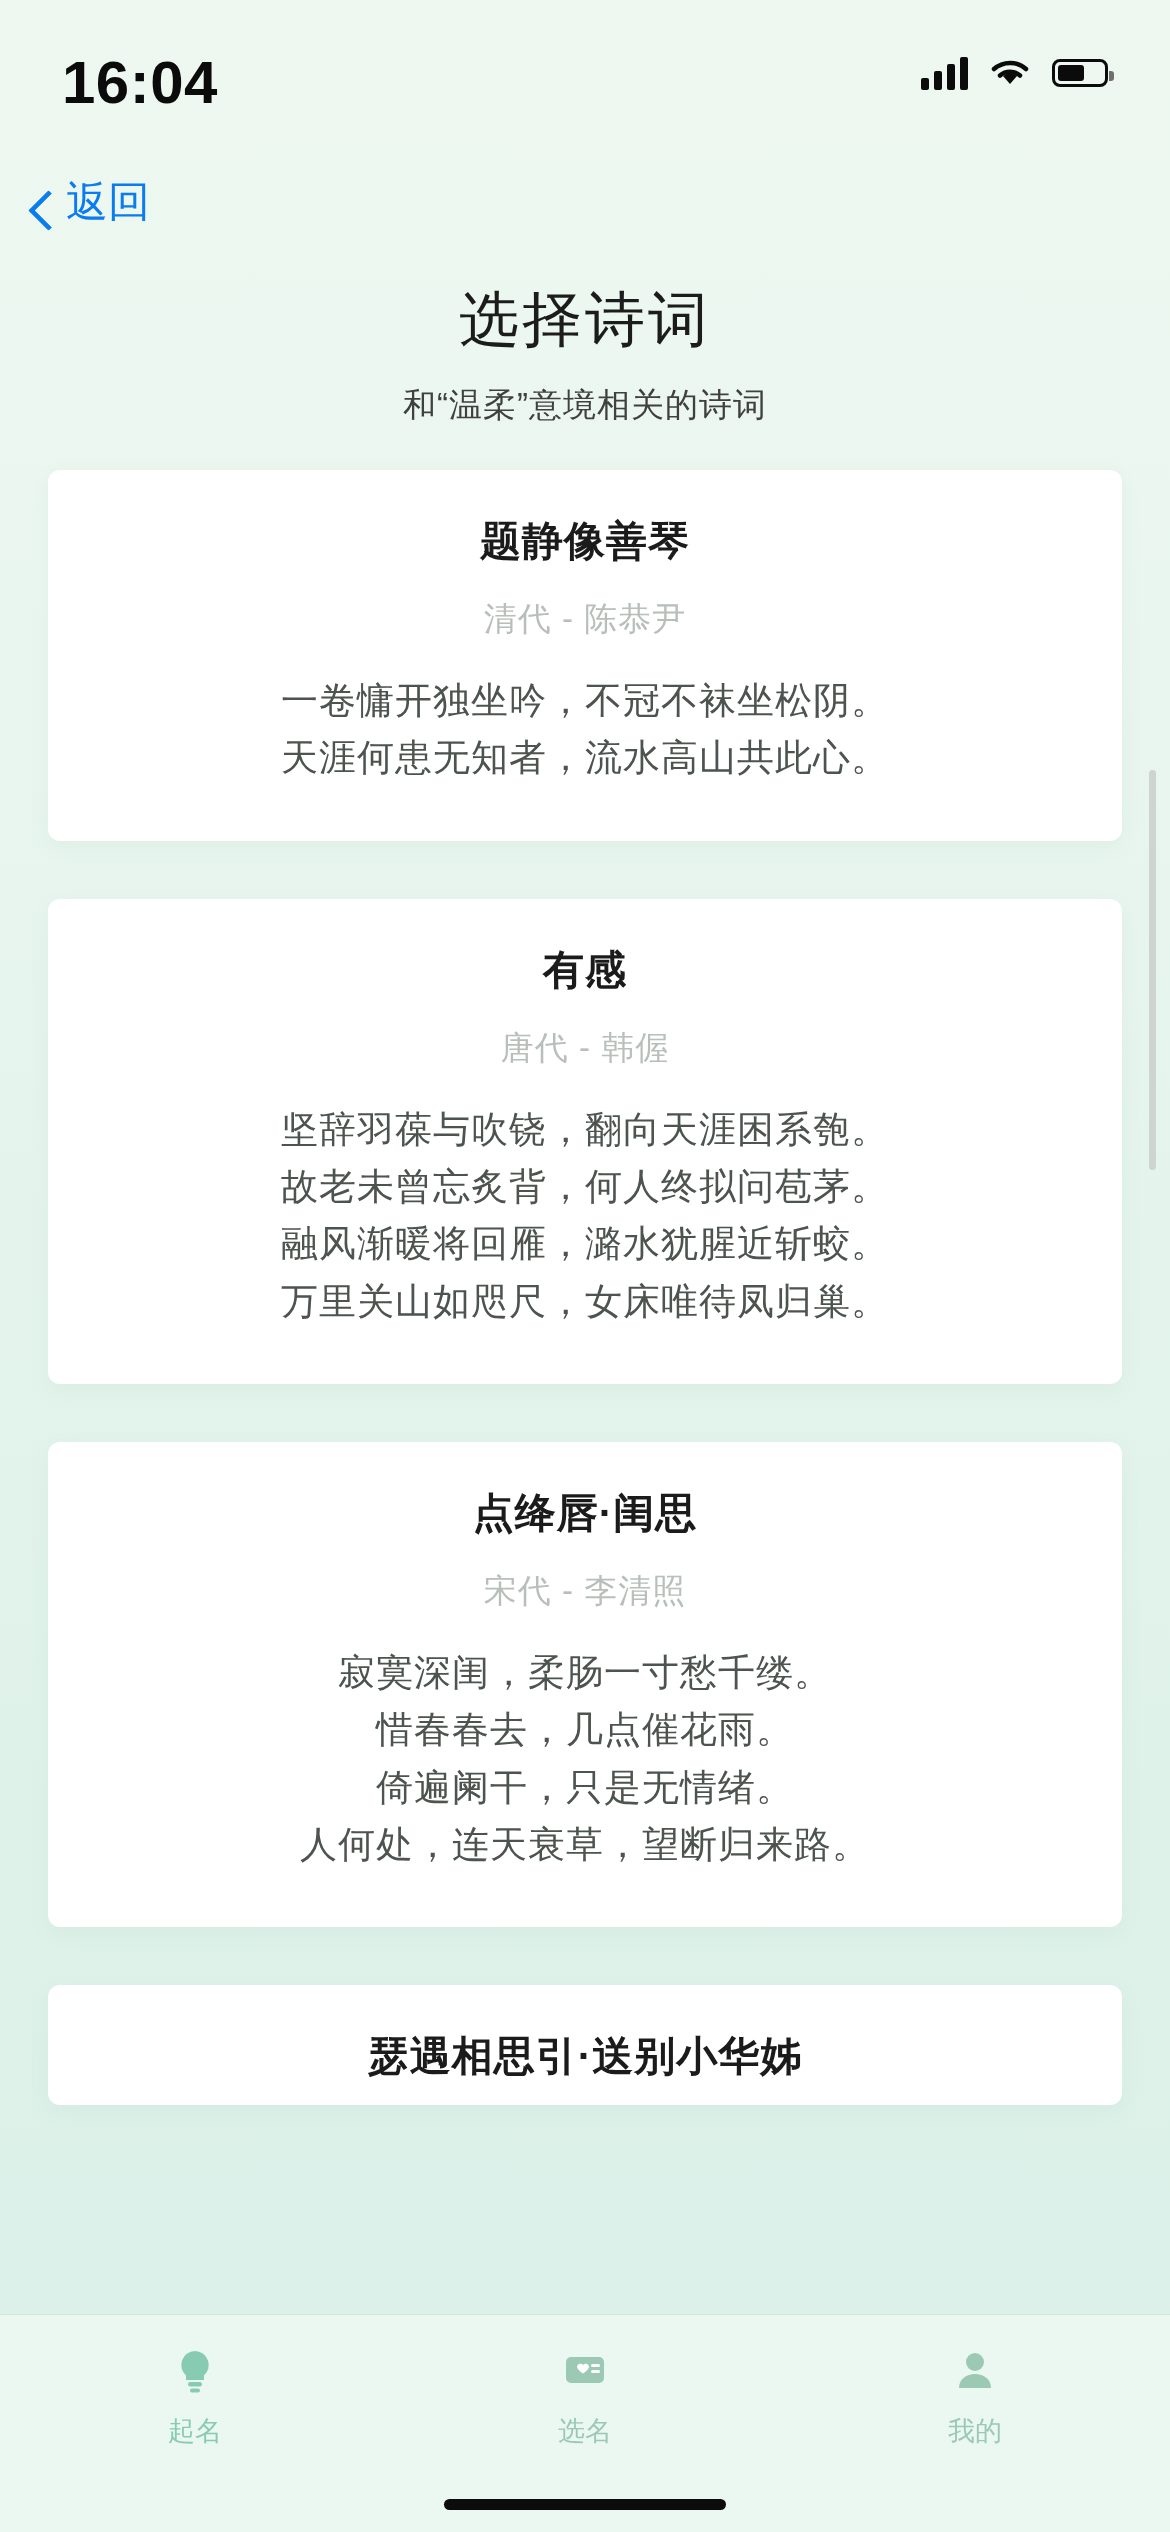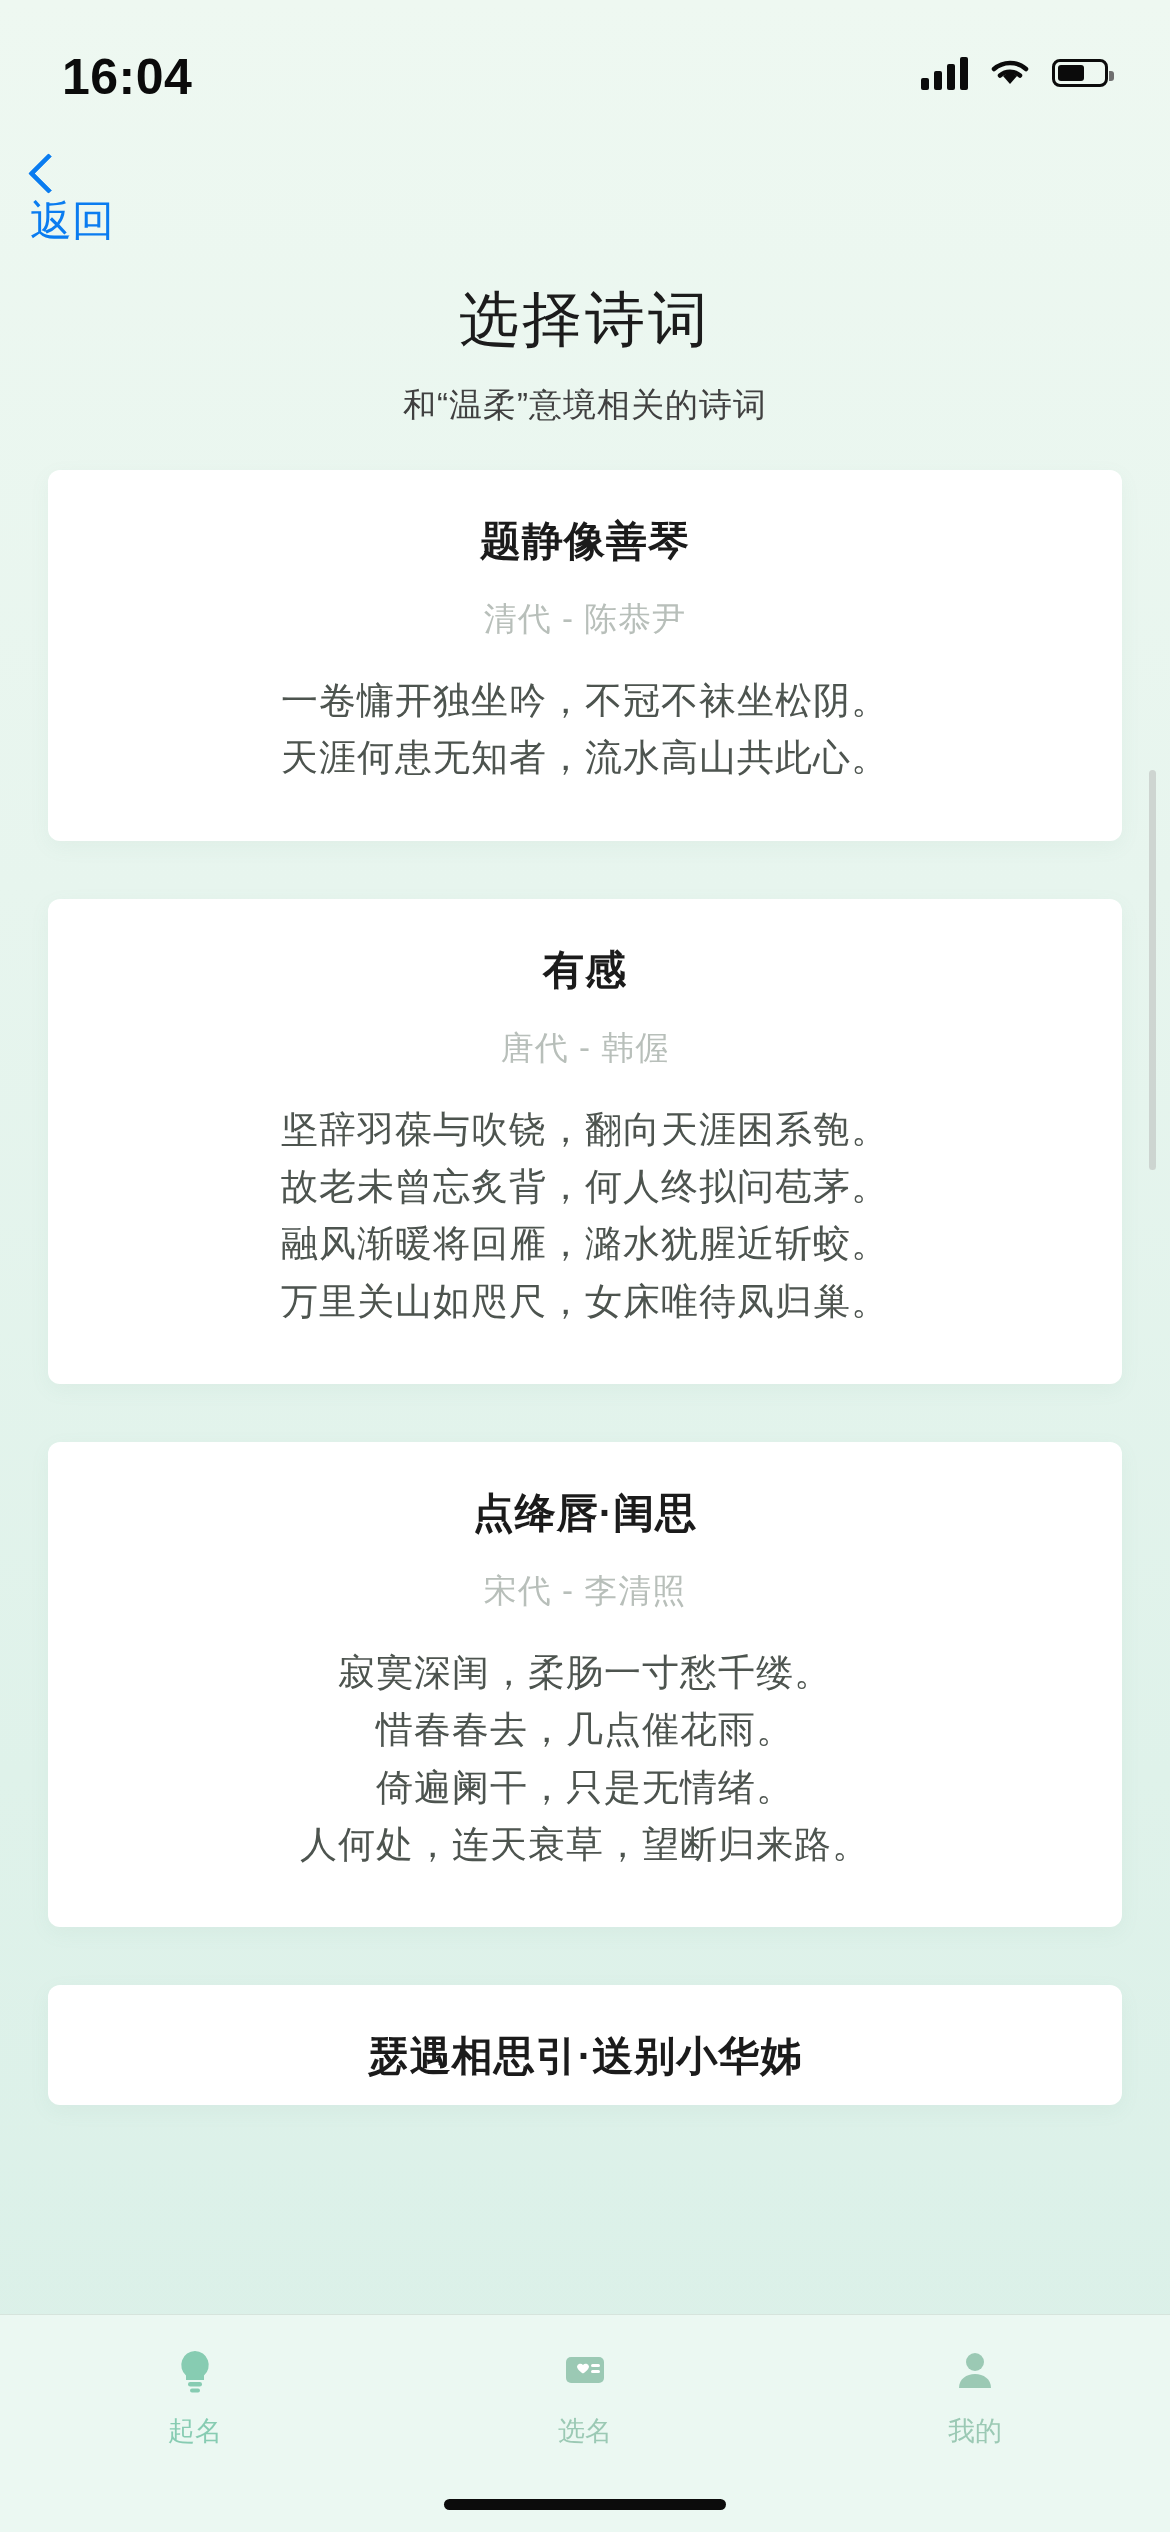--- a/index.html
+++ b/index.html
@@ -15,21 +15,21 @@
 
   
   .statusbar {
     height: 150px;
     display: flex;
     align-items: flex-start;
     justify-content: space-between;
     padding: 48px 62px 0 62px;
   }
   .status-time {
-    font-size: 50px;
+    font-size: 60px;
     font-weight: bold;
     letter-spacing: 0.5px;
     color: #0b0b0b;
   }
   .status-right {
     display: flex;
     align-items: center;
     gap: 20px;
     padding-top: 8px;
   }
@@ -56,25 +56,25 @@
 
   
   .navbar {
     padding: 8px 0 0 30px;
     height: 96px;
     display: flex;
     align-items: center;
   }
   .back-btn {
     display: flex;
-    align-items: flex-start;
+    align-items: flex-end;
+    gap: 14px;
     color: #0a7cf0;
     font-size: 42px;
     cursor: pointer;
-    flex-direction: column;
   }
   .chev {
     width: 22px; height: 38px; position: relative; display:inline-block;
   }
   .chev::before {
     content: "";
     position: absolute; left: 4px; top: 4px;
     width: 24px; height: 24px;
     border-left: 5px solid #0a7cf0;
     border-bottom: 5px solid #0a7cf0;

